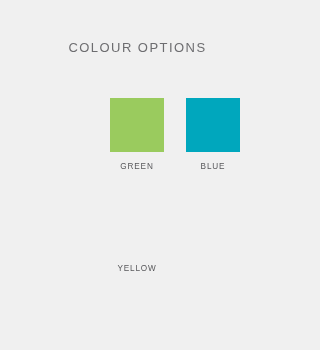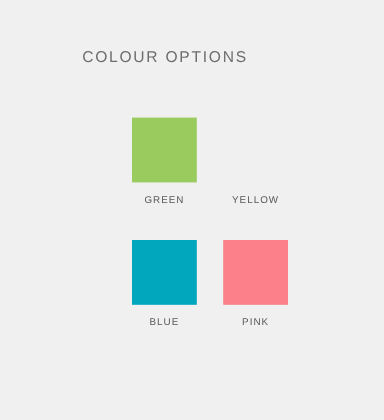--- a/index.html
+++ b/index.html
@@ -82,28 +82,24 @@
   <div class="page-title" style="color: rgb(109, 109, 112);">COLOUR OPTIONS</div>
 
   <div class="swatch-grid">
 
     <div class="swatch-cell">
       <span class="swatch-chip" style="background: rgb(154, 203, 94);"></span>
       <span class="swatch-label" style="color: rgb(88, 88, 91);">GREEN</span>
     </div>
 
     <div class="swatch-cell">
-      <span class="swatch-chip"></span>
-      <span class="swatch-label" style="color: rgb(88, 88, 91);">YELLOW</span>
-    </div>
-
-    <div class="swatch-cell">
       <span class="swatch-chip" style="background: rgb(0, 167, 189);"></span>
       <span class="swatch-label" style="color: rgb(88, 88, 91);">BLUE</span>
     </div>
 
     <div class="swatch-cell">
-      <span class="swatch-chip" style="background: rgb(251, 128, 137);"></span>
-      <span class="swatch-label" style="color: rgb(88, 88, 91);">PINK</span>
+      <span class="swatch-chip"></span>
+      <span class="swatch-label" style="color: rgb(88, 88, 91);">YELLOW</span>
     </div>
+
 
   </div>
 </div>
 
 </body></html>

